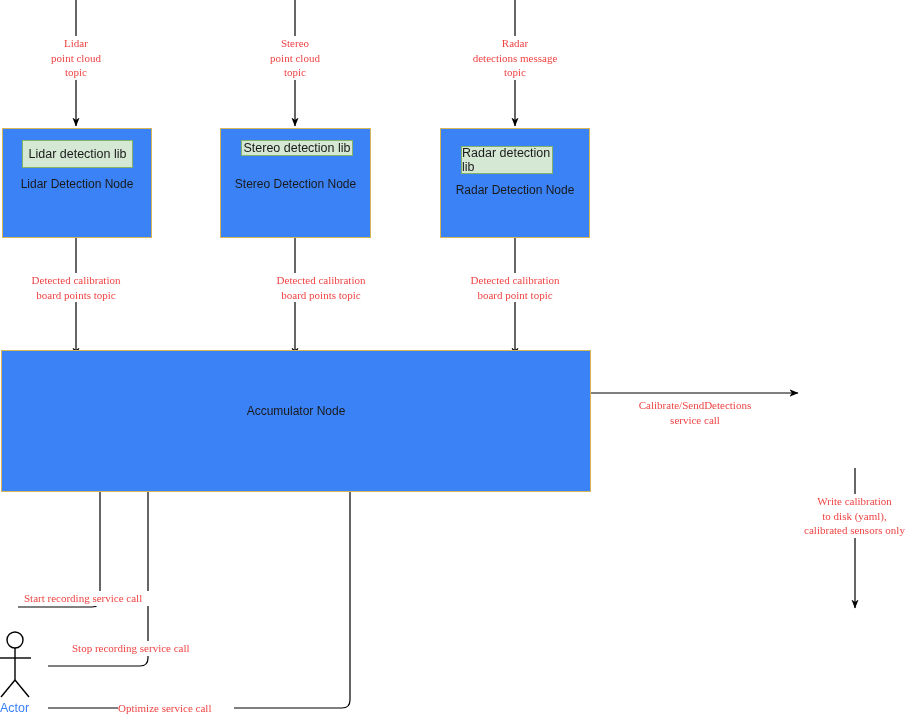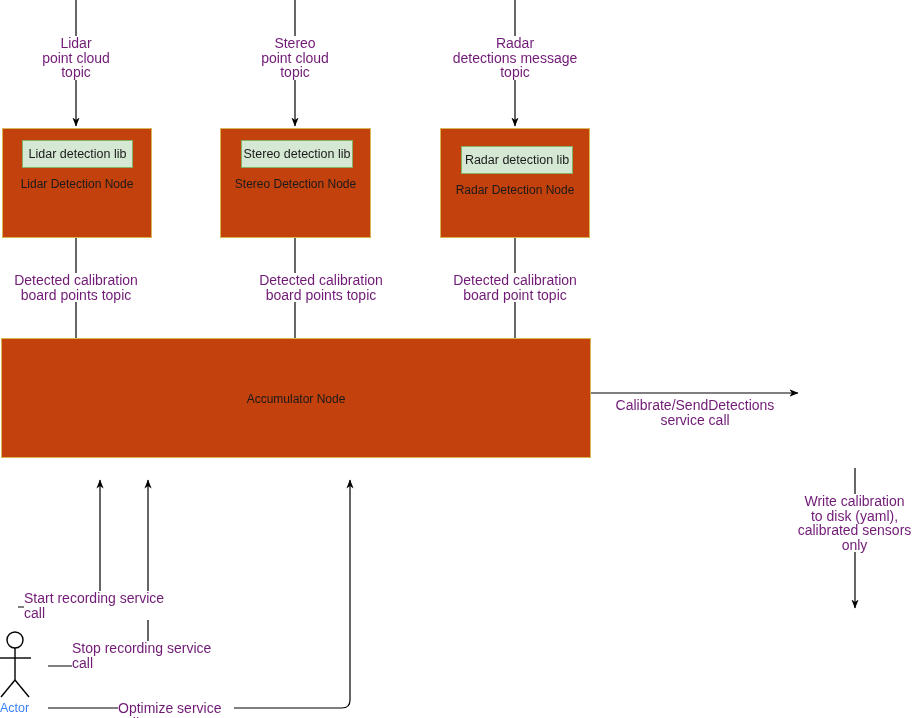--- a/index.html
+++ b/index.html
@@ -18,21 +18,21 @@
   svg.edges {
     position: absolute;
     left: 0;
     top: 0;
     width: 920px;
     height: 718px;
     pointer-events: none;
   }
   .node {
     position: absolute;
-    background: #c2410c;
+    background: #3b82f6;
     border: 1px solid #d6b656;
     box-sizing: border-box;
   }
   .node-label {
     position: absolute;
     left: 0;
     right: 0;
     text-align: center;
     font-size: 12px;
     color: #1a1a1a;
@@ -45,25 +45,26 @@
     box-sizing: border-box;
     display: flex;
     align-items: center;
     justify-content: center;
     font-size: 12.5px;
     color: #1a1a1a;
   }
   .edge-label {
     position: absolute;
     text-align: center;
-    font-size: 14px;
+    font-size: 11px;
     line-height: 14.5px;
-    color: #701a75;
+    color: #ef4444;
     background: #ffffff;
     white-space: pre-line;
+    font-family: Liberation Serif, serif;
   }
   .actor-label {
     position: absolute;
     font-size: 12.5px;
     color: #3b82f6;
   }
   .actor {
     position: absolute;
   }
 </style>
@@ -129,30 +130,30 @@
   <div class="edge-label" style="left:72px; top:641px; width:158px; text-align:left;">Stop recording service call</div>
 
   <div class="edge-label" style="left:118px; top:701px; width:116px; text-align:left;">Optimize service call</div>
 
   <div class="node" style="left:2px; top:128px; width:150px; height:110px;">
     <div class="lib-box" style="left:19px; top:11px; width:111px; height:28px;">Lidar detection lib</div>
     <div class="node-label" style="top:48px;">Lidar Detection Node</div>
   </div>
 
   <div class="node" style="left:220px; top:128px; width:151px; height:110px;">
-    <div class="lib-box" style="left:20px; top:11px; width:112px; height:28px;">Stereo detection lib</div>
+    <div class="lib-box" style="left:20px; top:11px; width:112px; height:16px;">Stereo detection lib</div>
     <div class="node-label" style="top:48px;">Stereo Detection Node</div>
   </div>
 
   <div class="node" style="left:440px; top:128px; width:150px; height:110px;">
-    <div class="lib-box" style="left:20px; top:17px; width:112px; height:28px;">Radar detection lib</div>
+    <div class="lib-box" style="left:20px; top:17px; width:92px; height:28px;">Radar detection lib</div>
     <div class="node-label" style="top:54px;">Radar Detection Node</div>
   </div>
 
-  <div class="node" style="left:1px; top:338px; width:590px; height:120px;">
+  <div class="node" style="left:1px; top:350px; width:590px; height:142px;">
     <div class="node-label" style="top:53px;">Accumulator Node</div>
   </div>
 
 
   <div class="actor" style="left:0px; top:628px;">
     <svg width="40" height="75" viewBox="0 0 40 75">
       <circle cx="15" cy="12" r="8" fill="none" stroke="#000" stroke-width="1.4"></circle>
       <line x1="15" y1="20" x2="15" y2="52" stroke="#000" stroke-width="1.4"></line>
       <line x1="0" y1="30" x2="31" y2="30" stroke="#000" stroke-width="1.4"></line>
       <line x1="15" y1="52" x2="1" y2="69" stroke="#000" stroke-width="1.4"></line>

